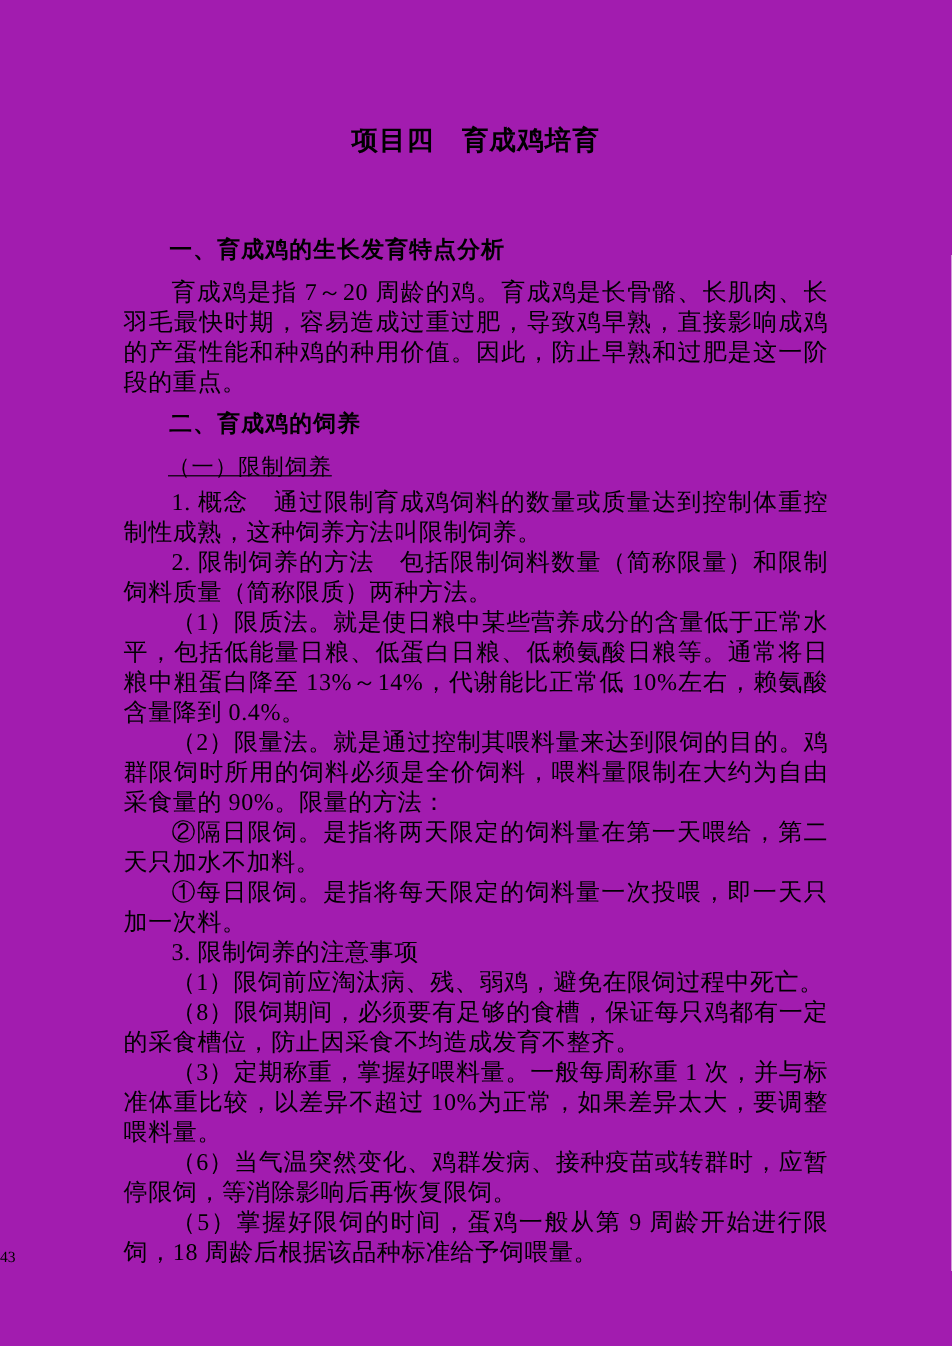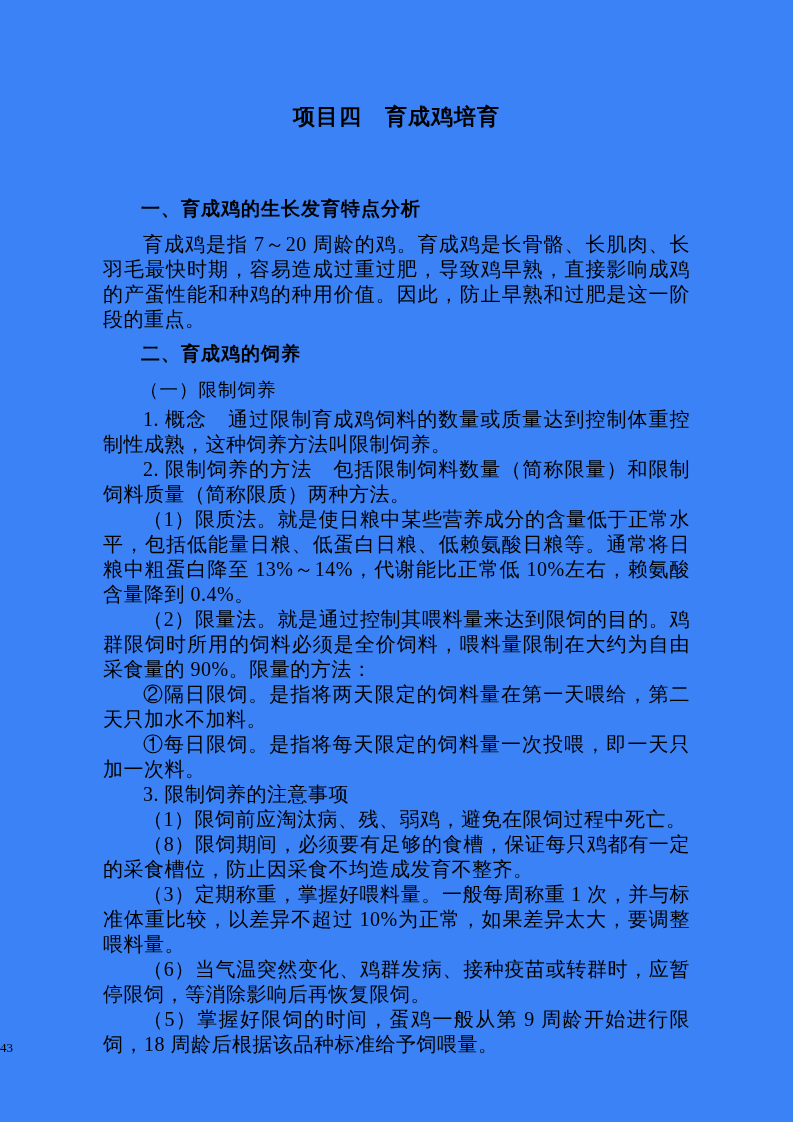--- a/index.html
+++ b/index.html
@@ -5,21 +5,21 @@
   html, body {
     margin: 0;
     padding: 0;
     background: #ffffff;
   }
   .page {
     position: relative;
     width: 793px;
     height: 1122px;
     margin: 0 auto;
-    background: #3b82f6;
+    background: #a21caf;
     color: #000000;
     overflow: hidden;
     box-sizing: border-box;
     padding: 100px 103px 0 103px;
     font-family: "Liberation Serif", "DejaVu Serif", serif;
   }
   .doc-title {
     font-family: "Liberation Serif", "DejaVu Serif", serif;
     font-size: 22px;
     font-weight: bold;
@@ -41,20 +41,21 @@
     margin: 9px 0 10px 0;
   }
   .heading-kai {
     font-family: "Liberation Serif", "DejaVu Serif", serif;
     font-size: 18.5px;
     font-weight: normal;
     line-height: 26px;
     letter-spacing: 1px;
     text-indent: 2em;
     margin: 2px 0 4px 0;
+    text-decoration: underline;
   }
   .para {
     font-size: 20px;
     line-height: 25px;
     letter-spacing: 0.5px;
     text-indent: 2em;
     text-align: justify;
     margin: 0;
   }
   .page-number {

